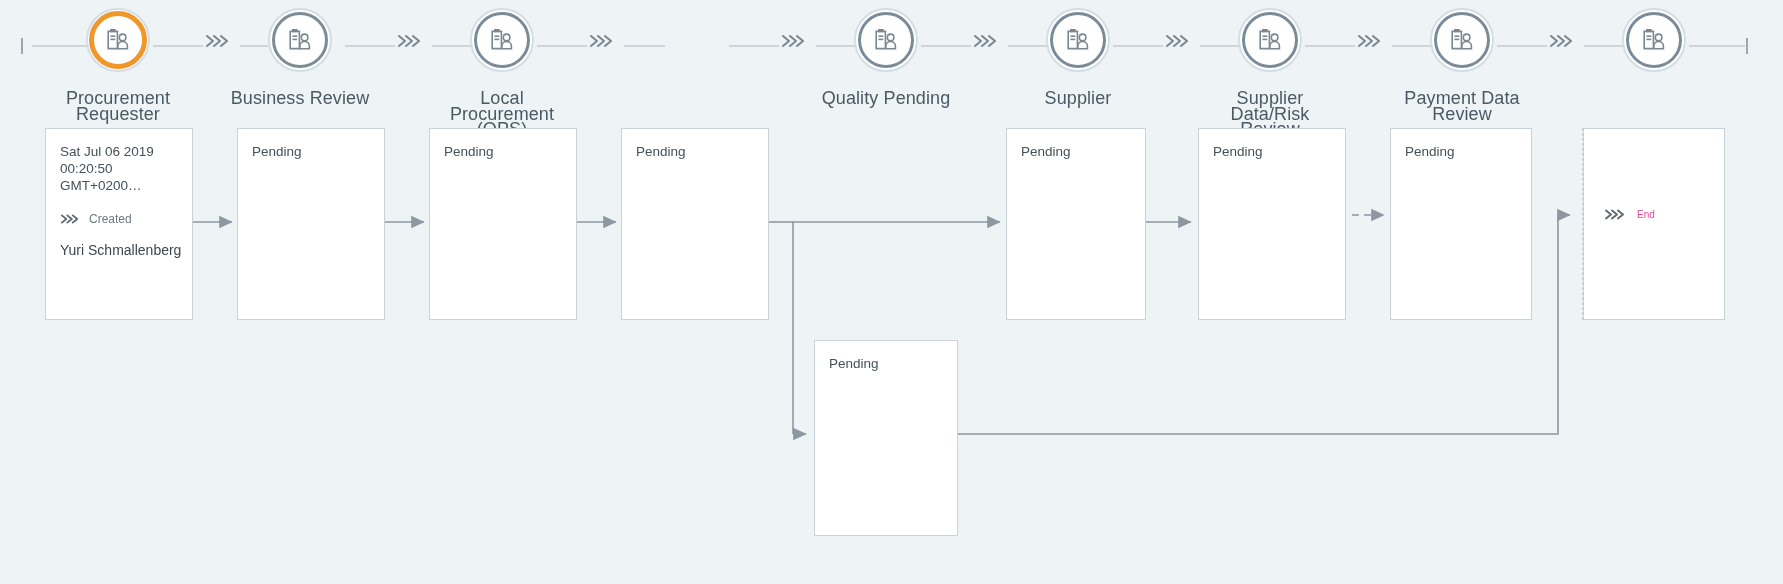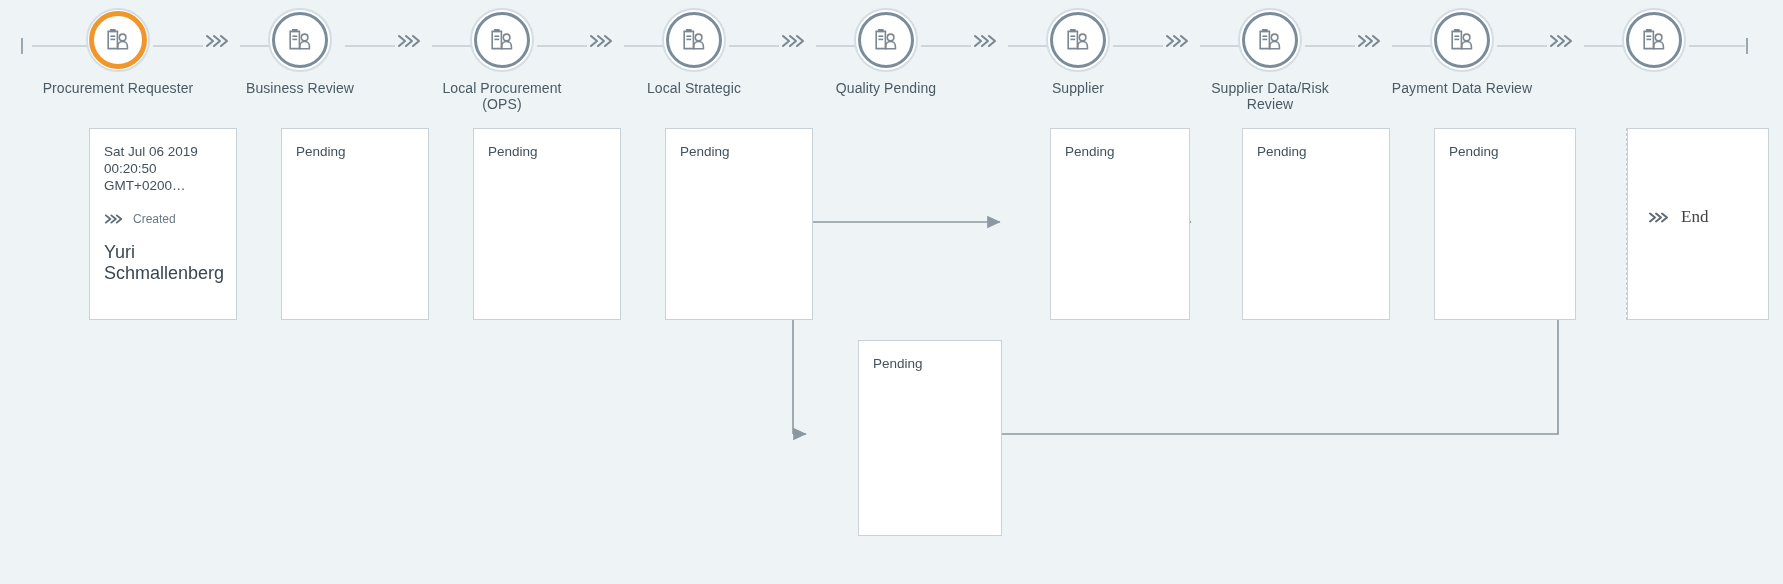--- a/index.html
+++ b/index.html
@@ -76,22 +76,22 @@
     height: 48px;
   }
   .glyph {
     position: absolute;
     left: 50%; top: 50%;
     transform: translate(-50%, -50%);
     width: 30px;
     height: 30px;
   }
   .node-label {
-    margin-top: 9px;
-    font-size: 14px;
+    margin-top: 19px;
+    font-size: 18px;
     line-height: 15.5px;
     color: #4a5a64;
     letter-spacing: .1px;
   }
 
   
   .lane-cap {
     position: absolute;
     top: 38px;
     width: 2px;
@@ -106,21 +106,20 @@
     width: 26px;
     height: 18px;
   }
 
   
   .card {
     position: absolute;
     background: #ffffff;
     border: 1px solid #c9d2d8;
     box-sizing: border-box;
-    margin-left: 44px;
   }
   .card.dashed {
     border: 1px dashed #c3ccd3;
     background: #ffffff;
   }
   .card-status {
     position: absolute;
     left: 14px;
     top: 14px;
     font-size: 13.5px;
@@ -140,35 +139,35 @@
     height: 14px;
     flex: 0 0 auto;
   }
   .card-row .rowtext {
     font-size: 12px;
     color: #6b7880;
   }
   .card-name {
     position: absolute;
     left: 14px;
-    font-size: 18px;
+    font-size: 14px;
     color: #3b4750;
   }
 
   
   .end-row {
     position: absolute;
     left: 20px;
     top: 66px;
     display: flex;
     align-items: center;
     gap: 11px;
   }
   .end-row .rowchev { width: 22px; height: 15px; }
-  .end-row .rowtext { font-size: 17px; color: #404040; font-family: Liberation Serif, serif; }
+  .end-row .rowtext { font-size: 10px; color: #ec4899; }
 </style>
 </head>
 <body>
 
 <div id="canvas">
 
   <svg id="wires" viewBox="0 0 1783 584">
     <defs>
       <marker id="arrow" markerWidth="9" markerHeight="9" refX="8" refY="4.5" orient="auto">
         <path d="M0,0.6 L8.4,4.5 L0,8.4 z" fill="#8b98a1"></path>
@@ -337,39 +336,20 @@
             </g>
             <g fill="none" stroke="#7b8893" stroke-width="1.6">
               <circle cx="19.6" cy="12.4" r="3.3"></circle>
               <path d="M14.8,23.8 v-2.6 a4.8,4.8 0 0 1 9.6,0 v2.6 z"></path>
             </g>
           </svg>
       </div>
       <div class="node-label" style="max-width:150px;margin-left:auto;margin-right:auto;">Local Procurement (OPS)</div>
     </div>
 
-    <div class="node" style="left:610px;">
-      <div class="ring-wrap">
-        <div class="ring-outer"></div>
-        <div class="ring-inner"></div>
-        <svg class="glyph" viewBox="0 0 30 30">
-            <g fill="none" stroke="#7b8893" stroke-width="1.6">
-              <path d="M5.2,6.4 h9.2 v17.2 h-9.2 z"></path>
-              <path d="M7.8,6.4 v-1.6 h4 v1.6 z"></path>
-              <line x1="7.4" y1="11.2" x2="12.2" y2="11.2"></line>
-              <line x1="7.4" y1="14.4" x2="12.2" y2="14.4"></line>
-            </g>
-            <g fill="none" stroke="#7b8893" stroke-width="1.6">
-              <circle cx="19.6" cy="12.4" r="3.3"></circle>
-              <path d="M14.8,23.8 v-2.6 a4.8,4.8 0 0 1 9.6,0 v2.6 z"></path>
-            </g>
-          </svg>
-      </div>
-      <div class="node-label">Local Strategic</div>
-    </div>
 
     <div class="node" style="left:802px;">
       <div class="ring-wrap">
         <div class="ring-outer"></div>
         <div class="ring-inner"></div>
         <svg class="glyph" viewBox="0 0 30 30">
             <g fill="none" stroke="#7b8893" stroke-width="1.6">
               <path d="M5.2,6.4 h9.2 v17.2 h-9.2 z"></path>
               <path d="M7.8,6.4 v-1.6 h4 v1.6 z"></path>
               <line x1="7.4" y1="11.2" x2="12.2" y2="11.2"></line>

